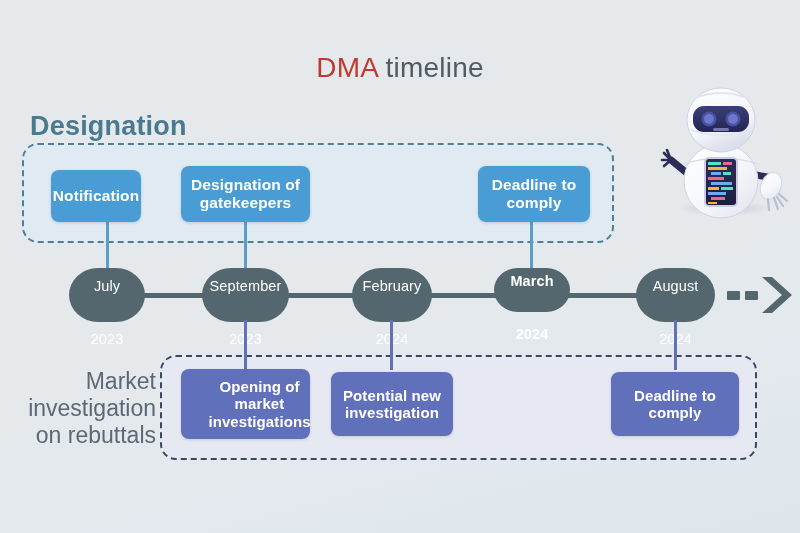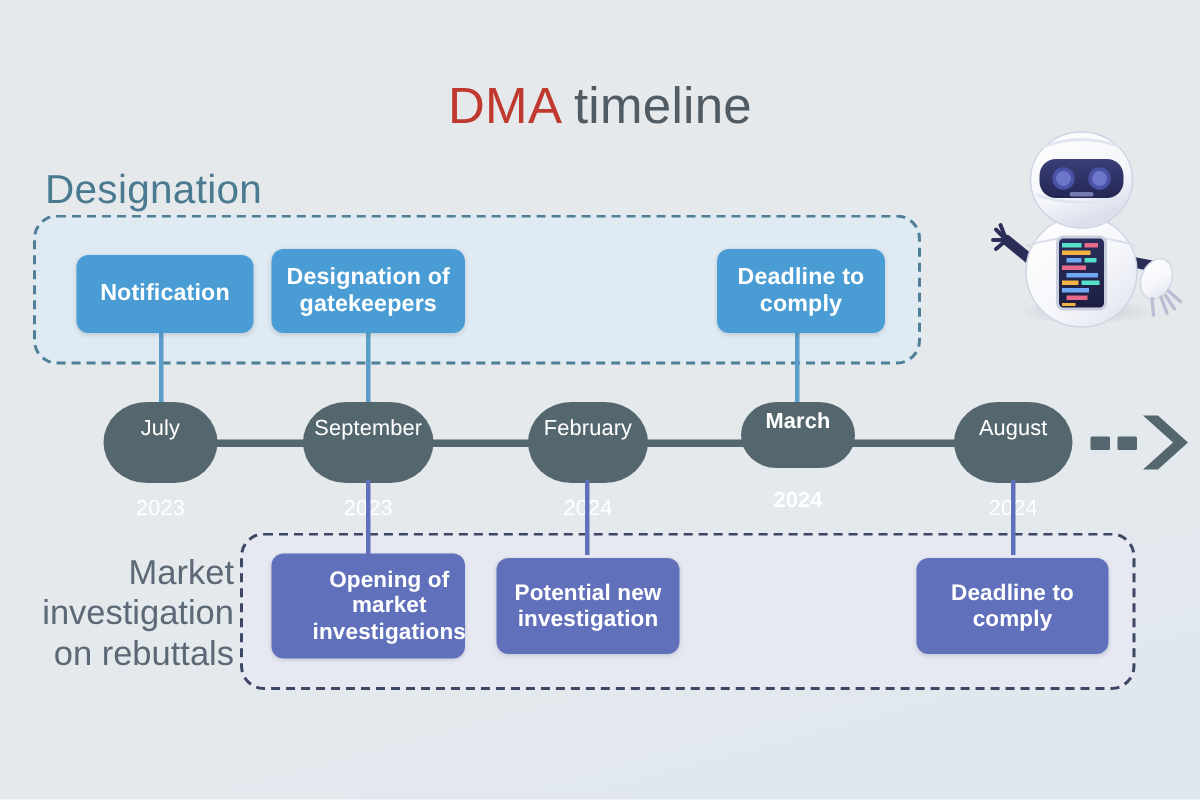--- a/index.html
+++ b/index.html
@@ -6,29 +6,29 @@
   body{
     width:800px;height:533px;overflow:hidden;
     font-family:"Liberation Sans","DejaVu Sans",sans-serif;
     background:linear-gradient(165deg,#e6e9ec 0%,#e6e9eb 35%,#e4e9ed 65%,#dfe7ed 100%);
   }
   #stage{position:relative;width:800px;height:533px;}
 
   
   .title{
     position:absolute;left:0;top:52px;width:800px;text-align:center;
-    font-size:34px;font-weight:400;letter-spacing:.2px;white-space:nowrap;
+    font-size:28px;font-weight:400;letter-spacing:.2px;white-space:nowrap;
   }
   .title .dma{color:#c0392f;}
   .title .tl{color:#515b63;}
 
   
   .cap-designation{
     position:absolute;left:30px;top:111px;
-    font-size:27px;font-weight:400;color:#4a7a90;letter-spacing:.2px;
+    font-size:27px;font-weight:700;color:#4a7a90;letter-spacing:.2px;
     white-space:nowrap;
   }
   .cap-market{
     position:absolute;left:8px;top:368px;width:148px;
     text-align:right;font-size:23px;font-weight:300;line-height:1.18;
     color:#5d6877;
   }
   .cap-market span{display:block;}
 
   
@@ -93,21 +93,21 @@
     <span class="dma">DMA</span><span class="tl"> timeline</span>
   </div>
 
   <div class="band band-top"></div>
   <div class="cap-designation">Designation</div>
 
   <div class="conn up" style="left:106px;top:222px;height:50px;"></div>
   <div class="conn up" style="left:244px;top:222px;height:50px;"></div>
   <div class="conn up" style="left:530px;top:222px;height:50px;"></div>
 
-  <div class="ebox blue" style="left:51px;top:170px;width:118px;height:52px;">
+  <div class="ebox blue" style="left:51px;top:170px;width:90px;height:52px;">
     <div>
       <span>Notification</span>
     </div>
   </div>
 
   <div class="ebox blue" style="left:181px;top:166px;width:129px;height:56px;">
     <div>
       <span>Designation of</span>
       <span>gatekeepers</span>
     </div>

